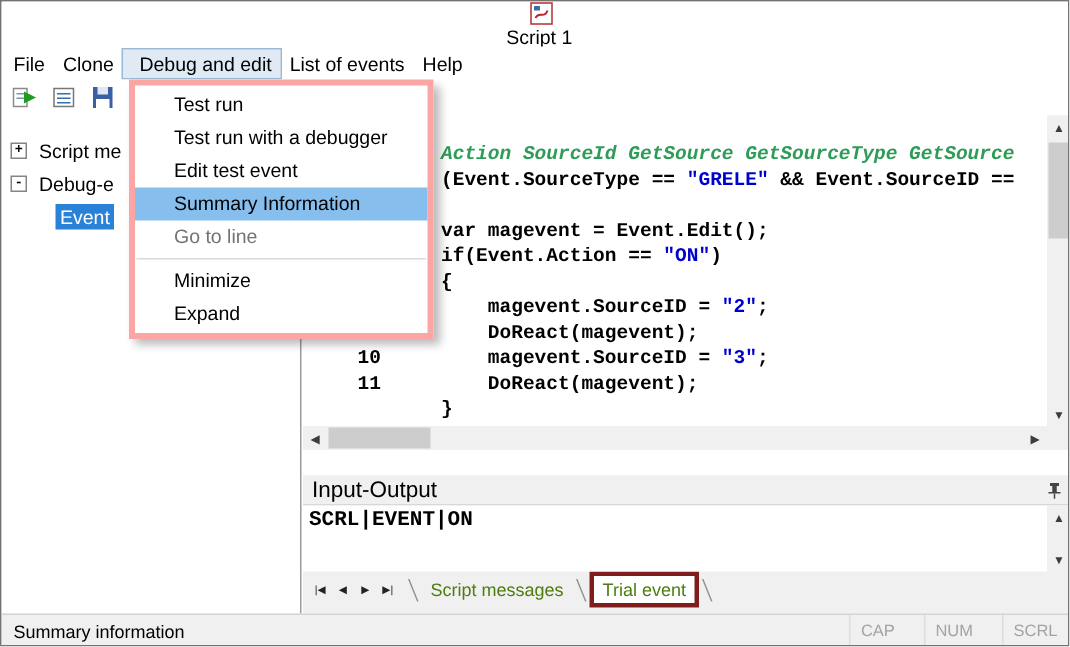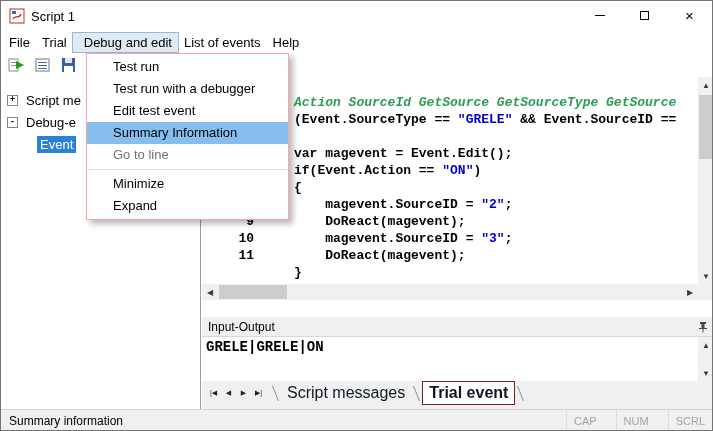--- a/index.html
+++ b/index.html
@@ -6,40 +6,40 @@
   html,body { background:#ffffff; }
   body { font-family: "Liberation Sans", sans-serif; }
 
   .window {
     position: relative; width: 713px; height: 431px;
     background: #ffffff; border: 1px solid #737373; overflow: hidden;
     font-size: 13px; color: #000;
   }
 
   
-  .titlebar { position:absolute; top:0; left:0; right:0; height:30px; display:flex; align-items:center; background:#ffffff; }
+  .titlebar { position:absolute; top:0; left:0; right:0; height:30px; display:flex; align-items:center; background:#ffffff;flex-direction:column; }
   .app-icon { margin-left:8px; width:16px; height:16px; display:inline-flex; }
   .title { margin-left:6px; font-size:13px; }
   .caption-buttons { margin-left:auto; display:flex; height:100%; }
   .cap-btn { width:45px; height:29px; display:flex; align-items:center; justify-content:center; cursor:default; }
   .glyph-min { width:10px; height:1px; background:#000; display:block; }
   .glyph-max { width:9px; height:9px; border:1px solid #000; display:block; }
   .glyph-close { font-size:15px; line-height:15px; }
 
   
   .menubar { position:absolute; top:30px; left:0; right:0; height:22px; display:flex; align-items:center; padding-left:2px; background:#fff; }
   .menu-item { padding:2px 6px; font-size:13px; white-space:nowrap; }
   .menu-item.open { background:#dfeaf5; outline:1px solid #9ab8d4;padding-left:11px; }
 
   
   .toolbar { position:absolute; top:52px; left:0; right:0; height:24px; display:flex; align-items:center; gap:4px; padding-left:5px; background:#fff; }
   .tool-btn { width:22px; height:20px; display:flex; align-items:center; justify-content:center; }
 
   
-  .dropdown { position:absolute; top:52px; left:85px; width:203px; background:#ffffff; border:1px solid #fca5a5;
+  .dropdown { position:absolute; top:52px; left:85px; width:203px; background:#ffffff; border:4px solid #fca5a5;
               box-shadow:4px 4px 6px rgba(0,0,0,0.28); z-index:50; padding:2px 0; }
   .menu-row { height:22px; line-height:22px; padding-left:26px; font-size:13px; white-space:nowrap; }
   .menu-row.highlighted { background:#86bfee; }
   .menu-row.disabled { color:#737373; }
   .menu-sep { height:1px; background:#d9d9d9; margin:3px 1px; }
 
   
   .tree-panel { position:absolute; top:76px; left:0; width:200px; height:332px; background:#fff; border-right:1px solid #9b9b9b; padding-top:12px; overflow:hidden; }
   .tree-row { height:22px; display:flex; align-items:center; font-size:13px; white-space:nowrap; }
   .tree-row.indent { padding-left:36px; }
@@ -63,35 +63,35 @@
   .vscroll .bottom { bottom:0; left:0; }
   .vthumb { position:absolute; top:18px; left:1px; width:14px; height:64px; background:#cdcdcd; }
   .hscroll { position:absolute; left:0; right:16px; bottom:0; height:16px; background:#f0f0f0; }
   .hscroll .left { left:0; top:0; }
   .hscroll .right { right:0; top:0; }
   .hthumb { position:absolute; left:17px; top:1px; height:14px; width:68px; background:#cdcdcd; }
   .scroll-corner { position:absolute; right:0; bottom:0; width:16px; height:16px; background:#f0f0f0; }
 
   
   .output-panel { position:absolute; top:316px; left:201px; width:512px; height:92px; background:#f0f0f0; }
-  .output-header { height:20px; background:#f0f0f0; border-bottom:1px solid #d8d8d8; display:flex; align-items:center; padding:0 4px 0 6px; font-size:12px; }
+  .output-header { height:20px; background:#f0f0f0; border-bottom:1px solid #d8d8d8; display:flex; align-items:center; padding:0 4px 0 6px; font-size:15px; }
   .pin { margin-left:auto; width:14px; height:14px; display:inline-flex; align-items:center; justify-content:center; }
   .output-content { position:relative; height:44px; background:#ffffff; }
   .output-text { position:absolute; top:2px; left:4px; font:bold 14px "Liberation Mono", monospace; }
   .ovscroll { position:absolute; top:0; right:0; bottom:0; width:16px; background:#f0f0f0; }
   .ovscroll .otop { top:0; left:0; }
   .ovscroll .obottom { bottom:0; left:0; }
 
   .tabbar { height:24px; background:#f0f0f0; display:flex; align-items:center; padding-left:4px; }
   .tab-nav { display:flex; margin-right:4px; }
   .nav-btn { width:15px; height:18px; display:flex; align-items:center; justify-content:center; font-size:7px; color:#222; }
   .tab-strip { display:flex; align-items:center; height:100%; }
   .tab-sep { width:1px; height:15px; background:#8f8f8f; transform:skewX(22deg); margin:0 5px; }
-  .tab { font-size:16px; padding:2px 6px; white-space:nowrap; color:#0f172a; }
-  .tab.active { background:#ffffff; border:1px solid #7f1d1d; font-weight:bold; }
+  .tab { font-size:12px; padding:2px 6px; white-space:nowrap; color:#4d7c0f; }
+  .tab.active { background:#ffffff; border:3px solid #7f1d1d; font-weight:normal; }
 
   
   .statusbar { position:absolute; left:0; right:0; top:408px; height:23px; background:#f0f0f0; border-top:1px solid #d4d4d4; display:flex; align-items:center; font-size:12px; }
   .status-left { padding-left:8px; flex:1; }
   .status-inds { display:flex; height:100%;gap:12px; }
   .indicator { padding:0 7px; display:flex; align-items:center; justify-content:center; color:#a3a3a3; border-left:1px solid #dcdcdc; font-size:11px; }
 </style>
 </head>
 <body>
 
@@ -114,21 +114,21 @@
           <span class="glyph-max"></span>
         </div>
       <div class="cap-btn">
           <span class="glyph-close">×</span>
         </div>
     </div>
   </div>
 
   <div class="menubar">
       <div class="menu-item">File</div>
-      <div class="menu-item">Trial</div>
+      <div class="menu-item">Clone</div>
       <div class="menu-item open">Debug and edit</div>
       <div class="menu-item">List of events</div>
       <div class="menu-item">Help</div>
     </div>
 
   <div class="toolbar">
       <div class="tool-btn">
         <svg width="18" height="16" viewBox="0 0 18 16">
           <rect x="1" y="2" width="9" height="12" fill="#fff" stroke="#8a8a8a"></rect>
           <line x1="3" y1="5.5" x2="8" y2="5.5" stroke="#7d93b5"></line>
@@ -221,21 +221,21 @@
       <span class="pin">
         <svg width="12" height="12" viewBox="0 0 12 12">
             <rect x="3" y="1" width="6" height="2" fill="#444"></rect>
             <rect x="4.5" y="3" width="3" height="4" fill="#444"></rect>
             <line x1="2" y1="7.5" x2="10" y2="7.5" stroke="#444"></line>
             <line x1="6" y1="8" x2="6" y2="11.5" stroke="#444"></line>
           </svg>
       </span>
     </div>
     <div class="output-content">
-      <span class="output-text">GRELE|GRELE|ON</span>
+      <span class="output-text">SCRL|EVENT|ON</span>
       <div class="ovscroll">
         <div class="sbtn otop">
             <span>▲</span>
           </div>
         <div class="sbtn obottom">
             <span>▼</span>
           </div>
       </div>
     </div>
     <div class="tabbar">

